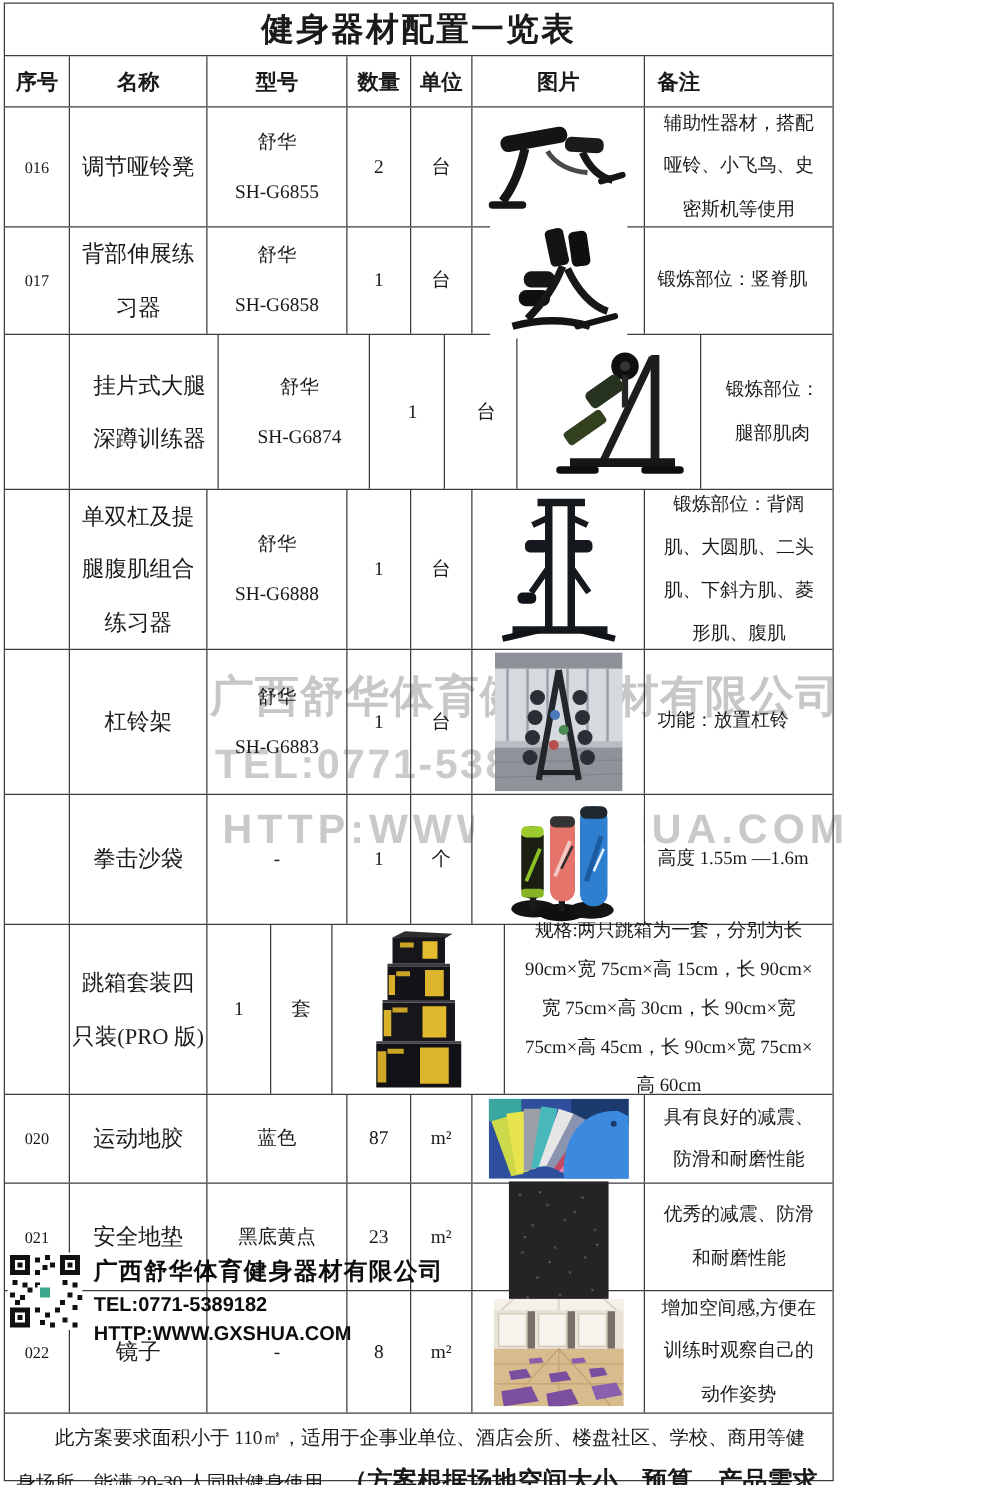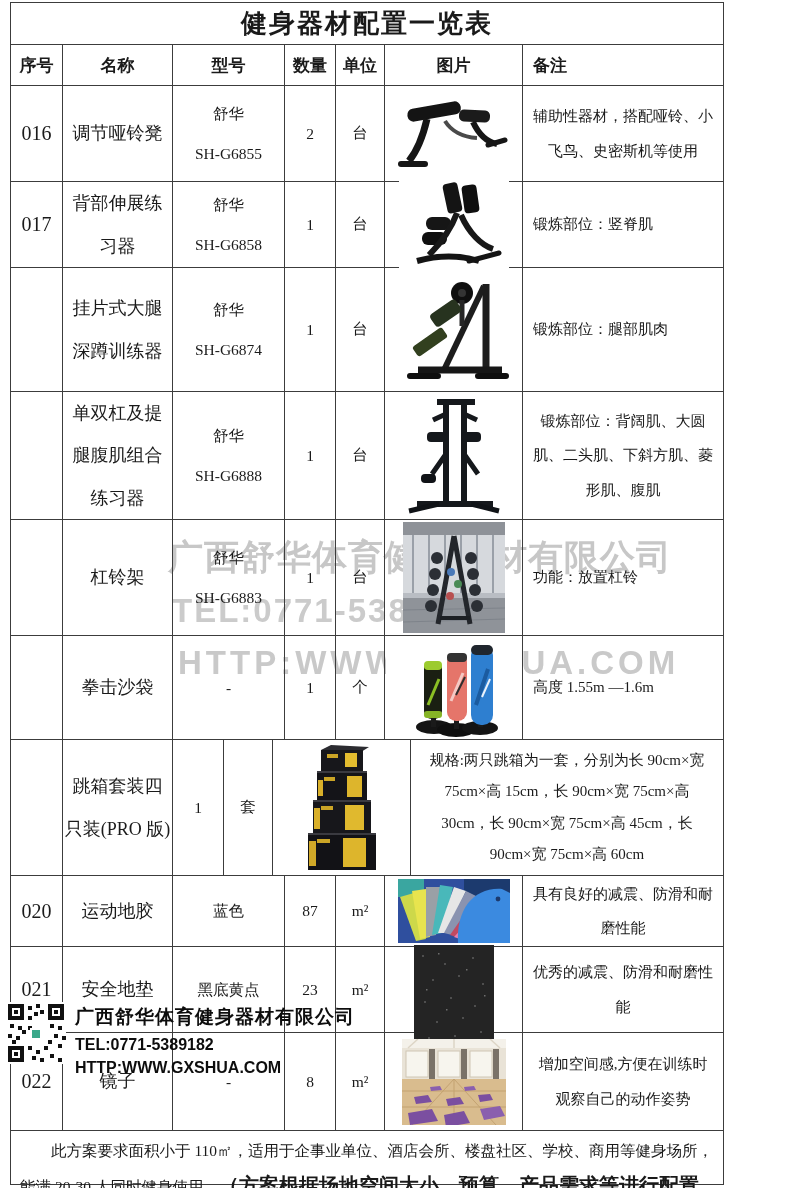--- a/index.html
+++ b/index.html
@@ -5,42 +5,42 @@
   html,body{margin:0;padding:0;background:#fff;}
   .sheet{position:relative;width:800px;height:1188px;background:#ffffff;overflow:hidden;
          font-family:"Liberation Serif",serif;color:#1a1a1a;}
   
   .watermark{position:absolute;left:0;top:0;width:100%;height:100%;z-index:1;
              font-family:"Liberation Sans",sans-serif;font-weight:bold;pointer-events:none;}
   .wm1{position:absolute;left:168px;top:534px;font-size:35px;letter-spacing:1px;color:#c7c7c7;}
   .wm2{position:absolute;left:172px;top:592px;font-size:33px;letter-spacing:2px;color:#cbcbcb;}
   .wm3{position:absolute;left:178px;top:644px;font-size:33px;letter-spacing:4px;color:#c9c9c9;}
   
-  .tbl{position:absolute;left:10px;top:2px;width:714px;height:1183px;z-index:2;
+  .tbl{position:absolute;left:3px;top:2px;width:664px;height:1183px;z-index:2;
        border:1px solid #3c3c3c;display:flex;flex-direction:column;box-sizing:border-box;}
   .trow{display:flex;border-bottom:1px solid #3c3c3c;flex:none;}
   .cell{border-right:1px solid #3c3c3c;box-sizing:border-box;position:relative;
         display:flex;align-items:center;justify-content:center;text-align:center;}
   .cell:last-child{border-right:none;}
-  .c-no{width:52px;font-size:20px;}
+  .c-no{width:52px;font-size:13px;}
   .c-name{width:110px;font-size:18px;}
   .c-name span{white-space:pre-line;line-height:2.35;}
   .c-model{width:112px;font-size:15.5px;flex-direction:column;}
   .c-model .brand,.c-model .model{line-height:2.55;}
   .c-model .brand:empty{display:none;}
   .c-qty{width:51px;font-size:15.5px;}
   .c-unit{width:49px;font-size:15.5px;}
   .c-img{width:138px;overflow:visible;}
   .c-img svg{position:relative;z-index:3;display:block;}
   .c-remark{flex:1;justify-content:flex-start;text-align:center;padding:0 10px;}
   .c-remark span{font-size:15px;line-height:2.3;word-break:break-word;}
   .r7 .c-remark span{line-height:2.08;}
   
   .rt{height:41px;} .rh{height:40px;}
-  .r1{height:95px;} .r2{height:85px;} .r3{height:123px;} .r4{height:127px;}
+  .r1{height:95px;} .r2{height:85px;} .r3{height:123px;gap:9px;} .r4{height:127px;}
   .r5{height:115px;} .r6{height:103px;} .r7{height:135px;} .r8{height:70px;}
   .r9{height:85px;} .r10{height:97px;}
   .title-row{align-items:center;justify-content:center;display:flex;}
   .title-row .t{font-family:"Liberation Sans",sans-serif;font-weight:bold;font-size:26px;
                 letter-spacing:2px;width:100%;text-align:center;}
   .rh .cell{font-family:"Liberation Sans",sans-serif;font-weight:bold;font-size:17px;}
   
   .frow{flex:1;border-bottom:none;display:block;padding:5px 9px 0 9px;box-sizing:border-box;}
   .frow p{margin:0;font-size:15.5px;line-height:1.95;text-indent:2em;text-align:left;}
   .frow b{font-family:"Liberation Sans",sans-serif;font-size:20px;}

